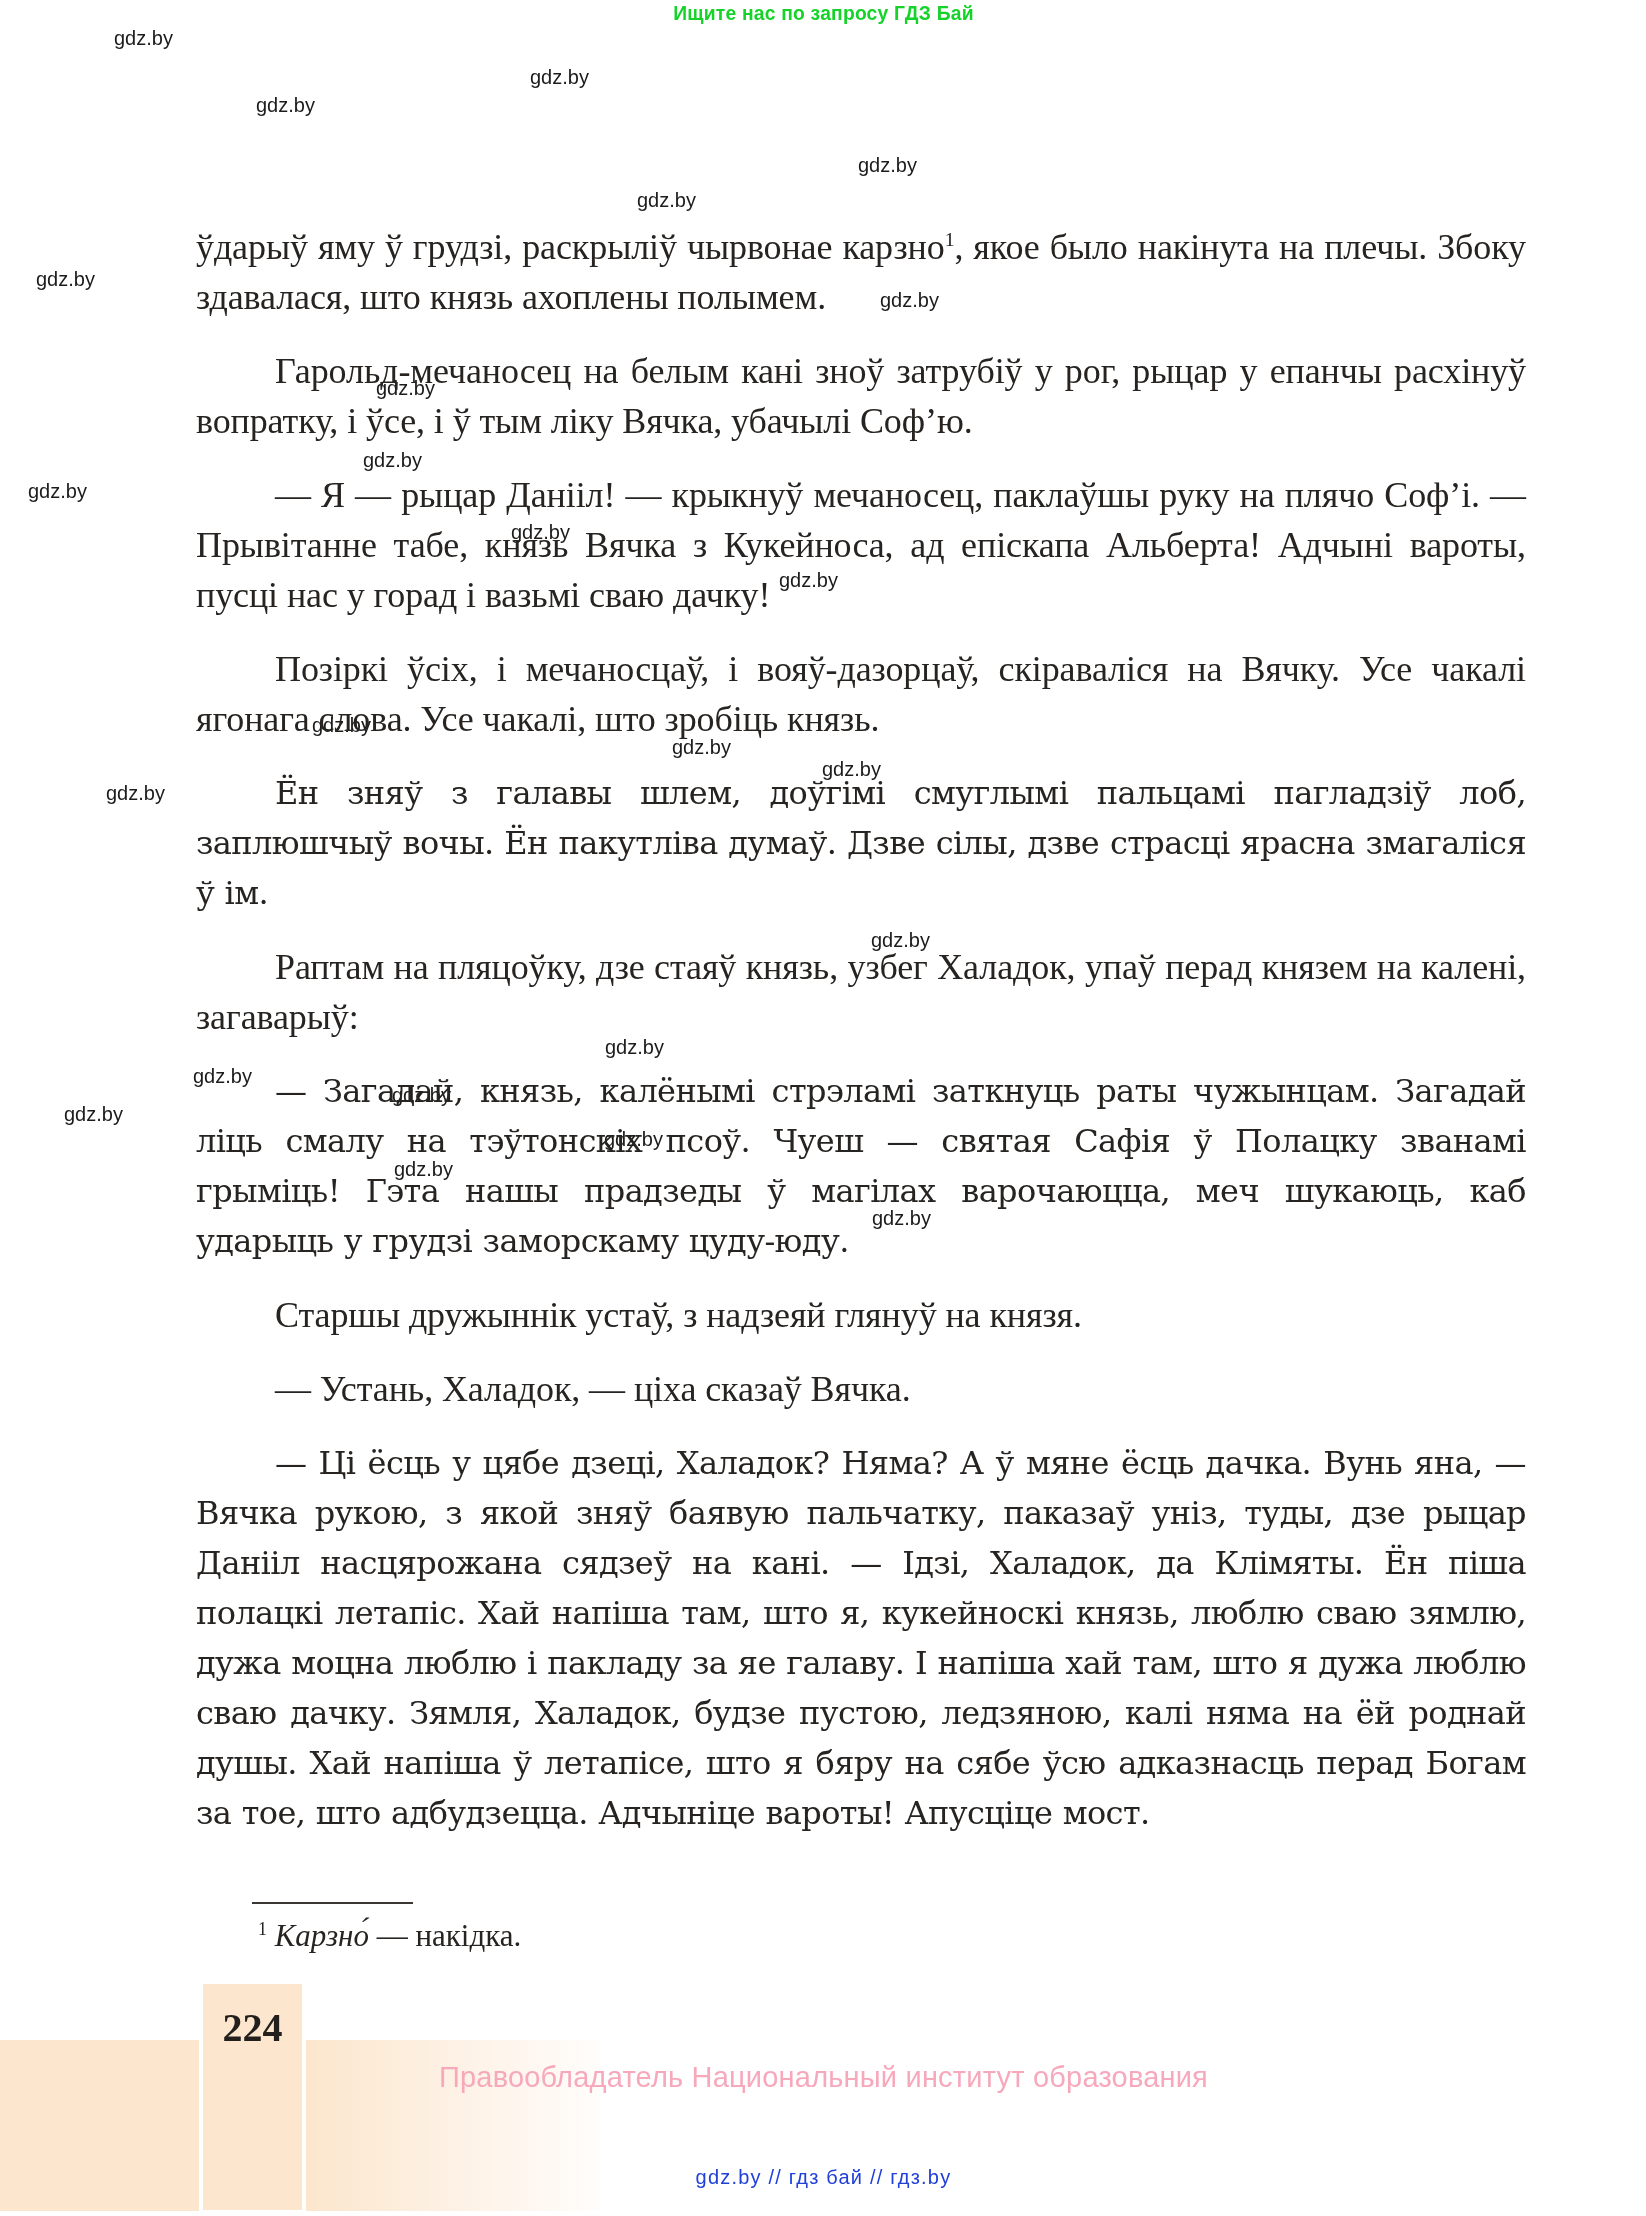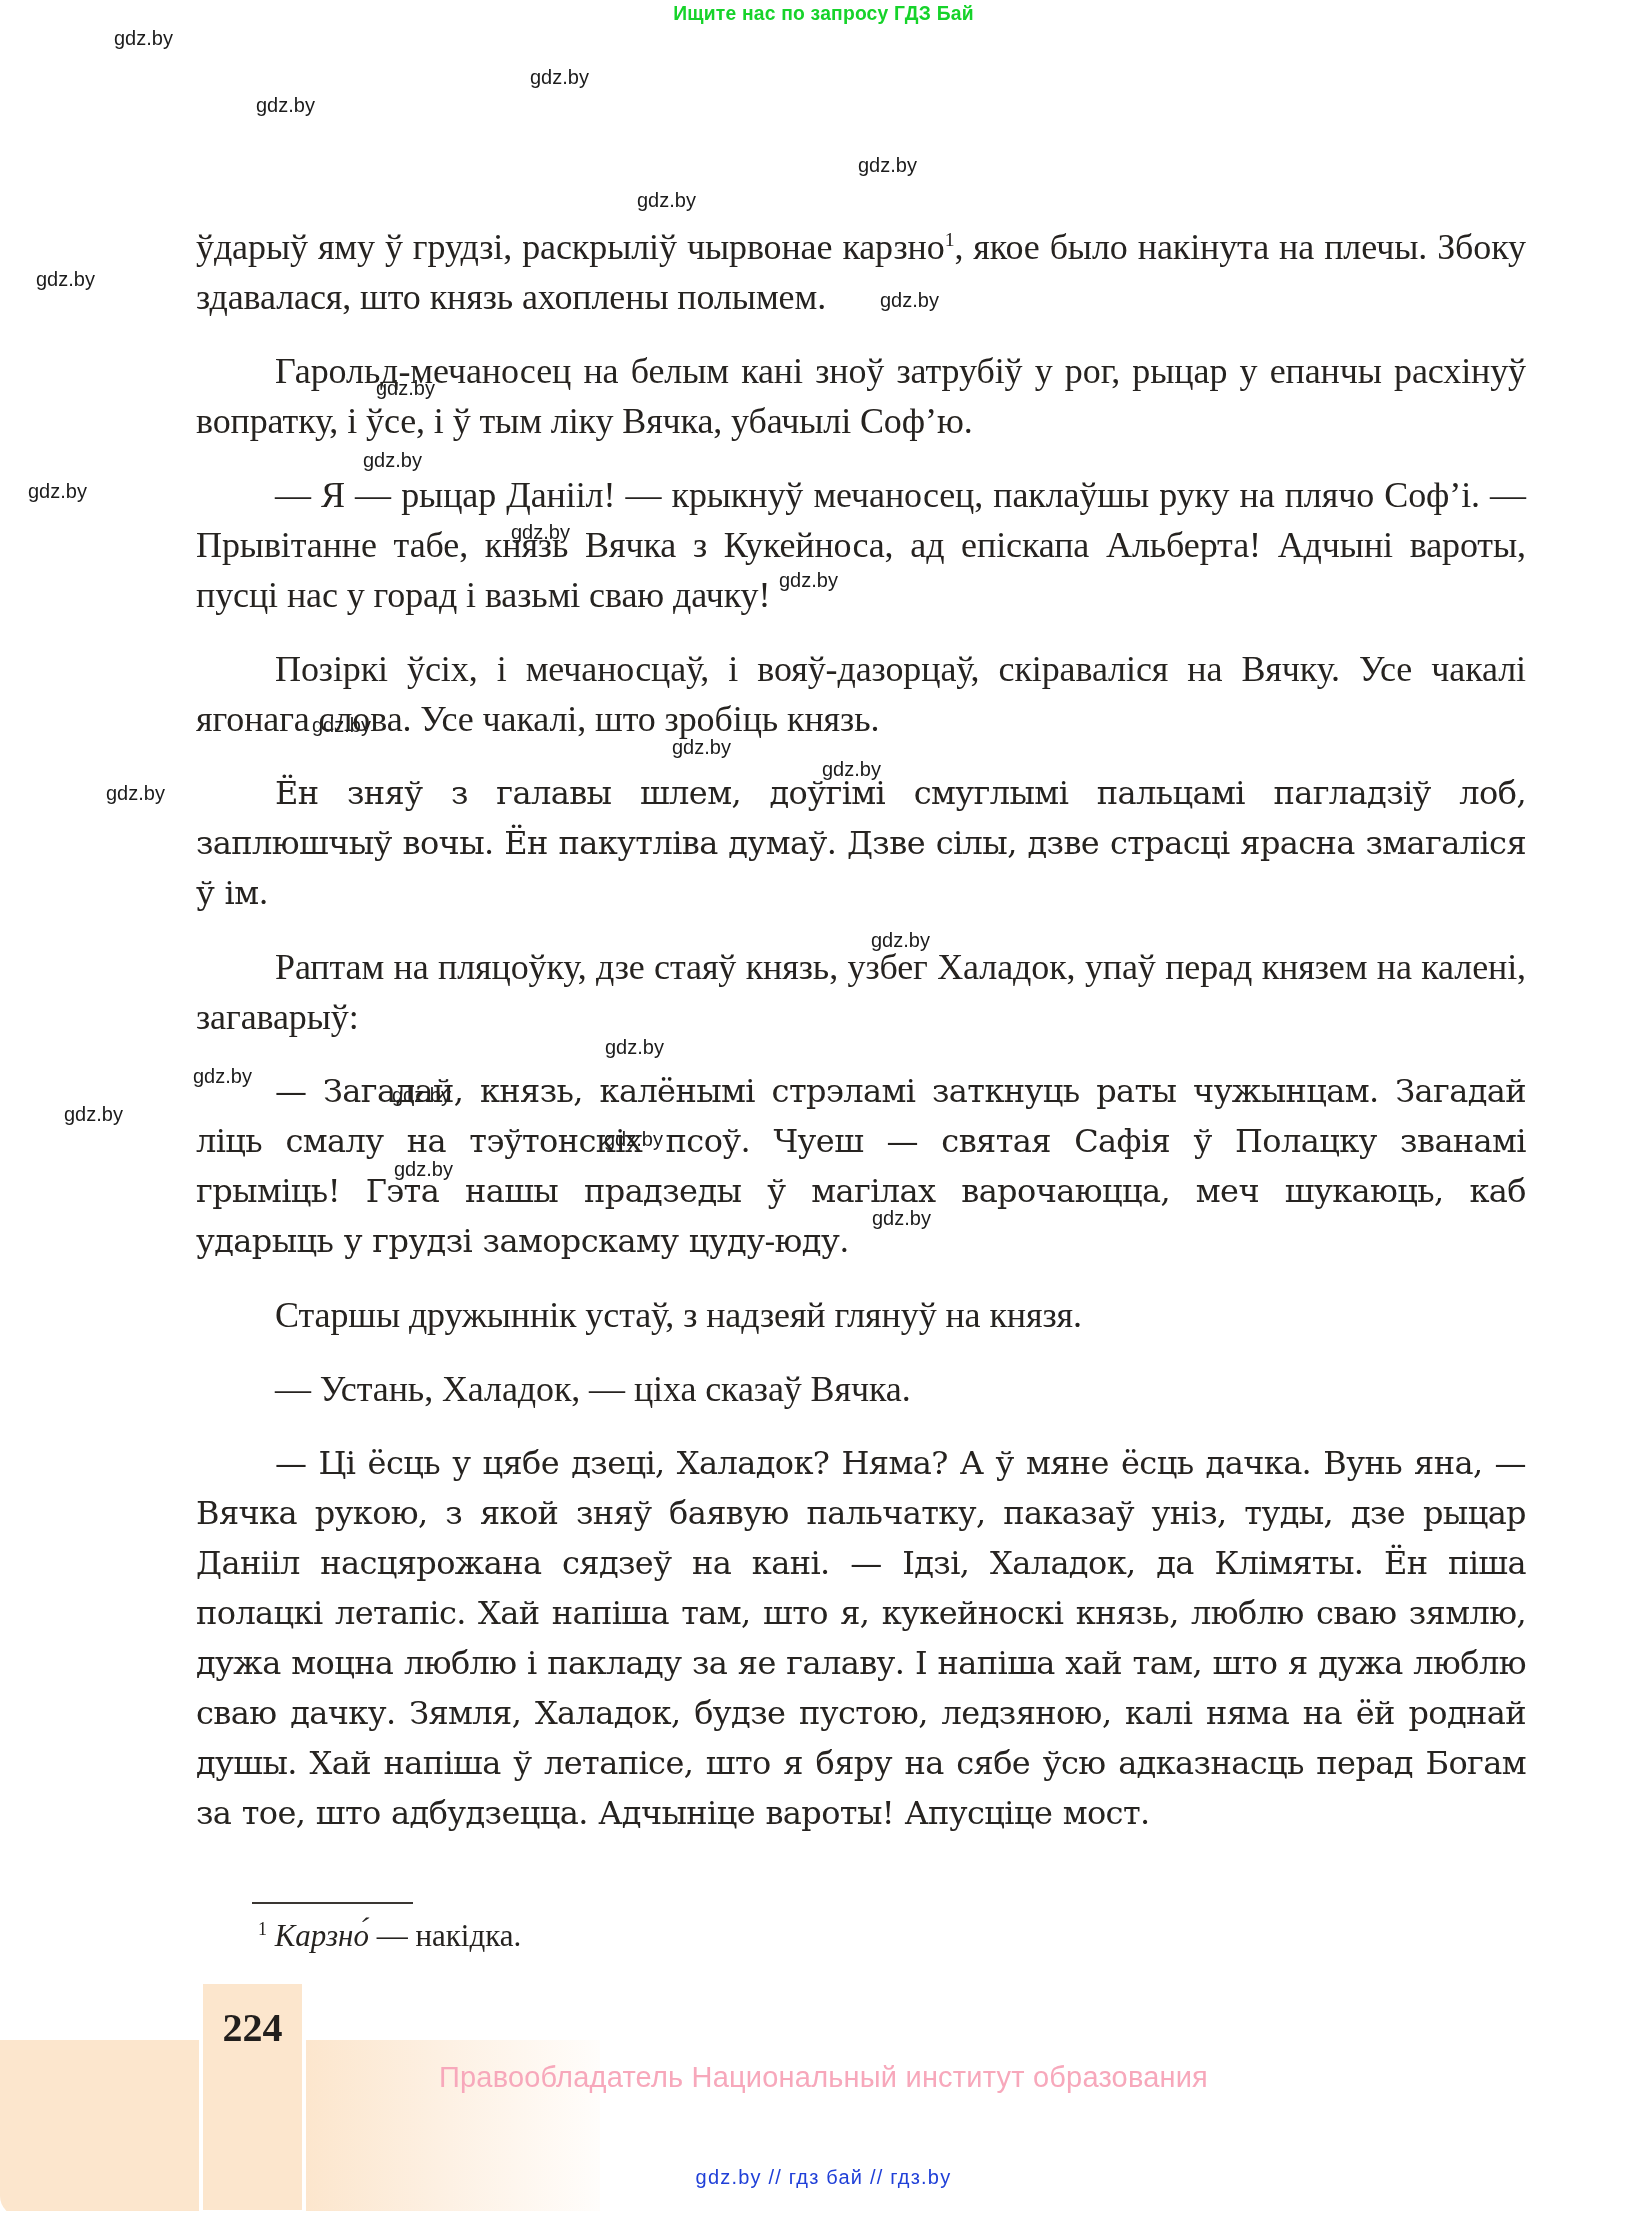--- a/index.html
+++ b/index.html
@@ -7,21 +7,20 @@
     padding: 0;
     background: #ffffff;
   }
   #page {
     position: relative;
     width: 1647px;
     height: 2216px;
     background: #ffffff;
     overflow: hidden;
     font-family: "Liberation Serif", serif;
-    border-radius: 20px;
   }
 
   
   #promo-banner {
     position: absolute;
     top: 3.2px;
     left: 0;
     width: 1647px;
     text-align: center;
     color: #16d32a;

